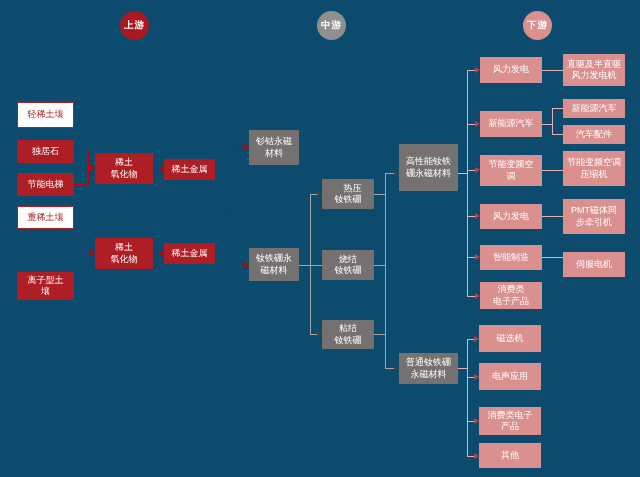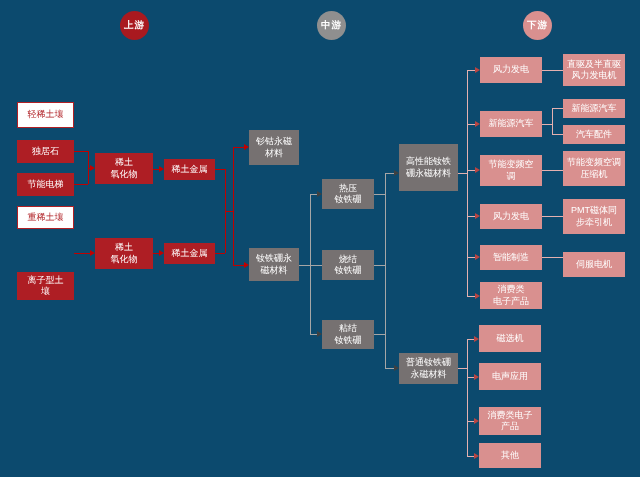--- a/index.html
+++ b/index.html
@@ -123,21 +123,21 @@
       <div class="node style-red" style="left: 95px; top: 153px; width: 58px; height: 31px;">稀土
 氧化物</div>
       <div class="node style-red" style="left: 164px; top: 159px; width: 51px; height: 21px;">稀土金属</div>
       <div class="node style-red" style="left: 95px; top: 238px; width: 58px; height: 31px;">稀土
 氧化物</div>
       <div class="node style-red" style="left: 164px; top: 243px; width: 51px; height: 21px;">稀土金属</div>
       <div class="node style-gray" style="left: 249px; top: 130px; width: 50px; height: 35px;">钐钴永磁
 材料</div>
       <div class="node style-gray" style="left: 249px; top: 248px; width: 50px; height: 33px;">钕铁硼永
 磁材料</div>
-      <div class="node style-gray" style="left: 322px; top: 179px; width: 52px; height: 30px;">热压
+      <div class="node style-gray" style="left: 322px; top: 179px; width: 52px; height: 30px; text-align: right;">热压
 钕铁硼</div>
       <div class="node style-gray" style="left: 322px; top: 250px; width: 52px; height: 30px;">烧结
 钕铁硼</div>
       <div class="node style-gray" style="left: 322px; top: 320px; width: 52px; height: 29px; text-align: center;">粘结
 钕铁硼</div>
       <div class="node style-gray" style="left: 399px; top: 144px; width: 59px; height: 47px;">高性能钕铁
 硼永磁材料</div>
       <div class="node style-gray" style="left: 399px; top: 353px; width: 59px; height: 31px;">普通钕铁硼
 永磁材料</div>
       <div class="node style-pink" style="left: 480px; top: 57px; width: 62px; height: 26px;">风力发电</div>

